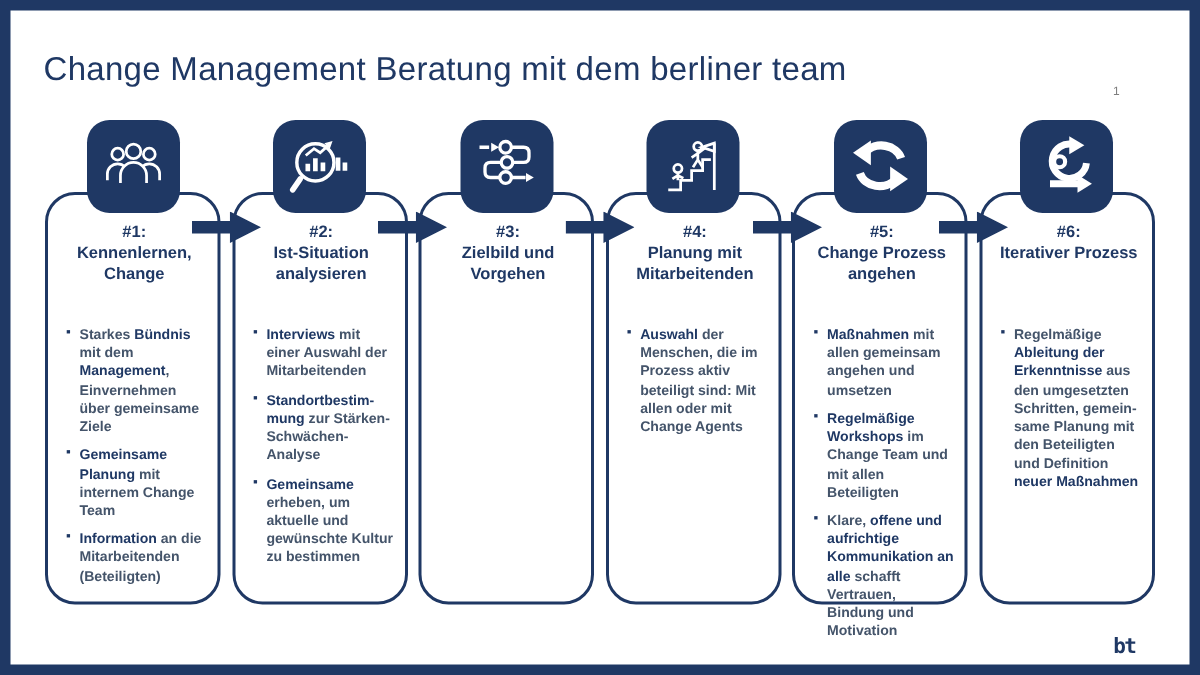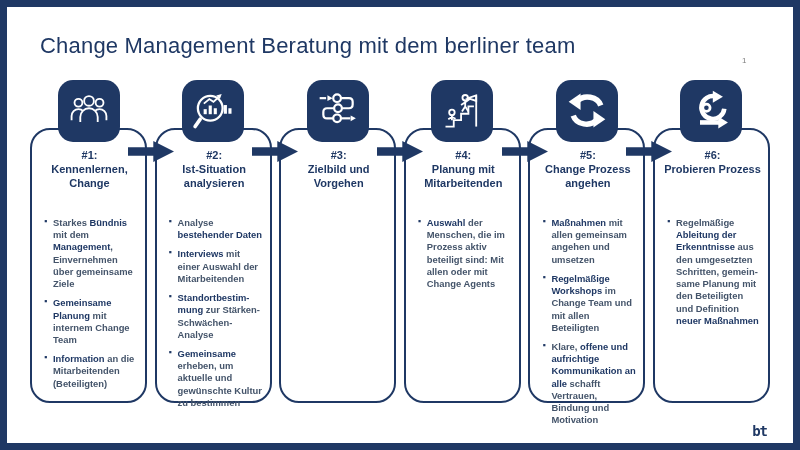--- a/index.html
+++ b/index.html
@@ -2,21 +2,21 @@
 <html><head>
 <meta charset="utf-8">
 <style>
   html,body{margin:0;padding:0;}
   body{
     width:800px;height:450px;position:relative;background:#ffffff;
     font-family:"Liberation Sans", sans-serif;overflow:hidden;
   }
   .frame{position:absolute;inset:0;border:7px solid #1f3864;pointer-events:none;z-index:10;}
   .title{
-    position:absolute;left:40px;top:18px;font-size:22px;font-weight:400;
+    position:absolute;left:29px;top:18px;font-size:22px;font-weight:400;
     color:#1f3864;letter-spacing:.2px;white-space:nowrap;
   }
   .pagenum{position:absolute;left:742px;top:56px;font-size:8px;color:#7f7f7f;}
   .steps{position:absolute;left:30px;top:80px;width:740px;display:flex;gap:7.6px;}
   .step{width:117px;flex:0 0 117px;}
   .icon-sq{
     width:62px;height:62px;margin:0 auto;background:#1f3864;border-radius:15px;
     display:flex;align-items:center;justify-content:center;position:relative;z-index:2;
   }
   .card{
@@ -33,21 +33,21 @@
     font-size:9.4px;line-height:1.3;color:#44546a;font-weight:bold;
   }
   .bullets li{position:relative;padding-left:9px;margin-bottom:7px;}
   .bullets li::before{content:"▪";position:absolute;left:0;top:-1px;color:#1f3864;font-size:9px;}
   .bullets b{color:#1f3864;}
   .arrow{
     position:absolute;top:141px;width:46px;height:21px;background:#1f3864;z-index:3;
     clip-path:polygon(0 30%,55% 30%,55% 0,100% 50%,55% 100%,55% 70%,0 70%);
   }
   .logo{
-    position:absolute;right:33px;bottom:11px;color:#1f3864;font-weight:700;
+    position:absolute;right:43px;bottom:11px;color:#1f3864;font-weight:700;
     font-family:"DejaVu Sans Mono", monospace;font-size:14px;letter-spacing:-1px;
   }
   .icon-sq svg{display:block;}
 </style>
 </head>
 <body>
 
 <div class="frame"></div>
 
 <h1 class="title">Change Management Beratung mit dem berliner team</h1>
@@ -92,21 +92,20 @@
         <line x1="37.5" y1="27" x2="37.5" y2="17.5" stroke-width="3.4"></line>
         <line x1="42.5" y1="27" x2="42.5" y2="21" stroke-width="3.4"></line>
       </svg>
     </div>
     <div class="card">
       <div class="heading">
         <div>#2:</div>
         <div>Ist-Situation analysieren</div>
       </div>
       <ul class="bullets">
-        <li>Analyse <b>bestehender Daten</b></li>
         <li><b>Interviews</b> mit einer Auswahl der Mitarbeitenden</li>
         <li><b>Standortbestim­mung</b> zur Stärken-Schwächen-Analyse</li>
         <li><b>Gemeinsame</b> erheben, um aktuelle und gewünschte Kultur zu bestimmen</li>
       </ul>
     </div>
   </div>
 
   <div class="step">
     <div class="icon-sq">
       <svg viewBox="0 0 48 48" width="44" height="44" fill="none" stroke="#ffffff" stroke-width="2.4">
@@ -180,21 +179,21 @@
         <path d="M29 8 A12.5 12.5 0 1 0 38.5 21.5" stroke="#ffffff" stroke-width="5"></path>
         <polygon points="26,2 26,15 37,8.5" fill="#ffffff"></polygon>
         <circle cx="19" cy="20.5" r="4" stroke="#ffffff" stroke-width="3"></circle>
         <path d="M12 36.5 H33" stroke="#ffffff" stroke-width="5"></path>
         <polygon points="32,30 32,43 42.5,36.5" fill="#ffffff"></polygon>
       </svg>
     </div>
     <div class="card">
       <div class="heading">
         <div>#6:</div>
-        <div>Probieren Prozess</div>
+        <div>Iterativer Prozess</div>
       </div>
       <ul class="bullets">
         <li>Regelmäßige <b>Ableitung der Erkenntnisse</b> aus den umgesetzten Schritten, gemein­same Planung mit den Beteiligten und Definition <b>neuer Maßnahmen</b></li>
       </ul>
     </div>
   </div>
 
 </div>
 
 <div class="arrow" style="left:128px"></div>

